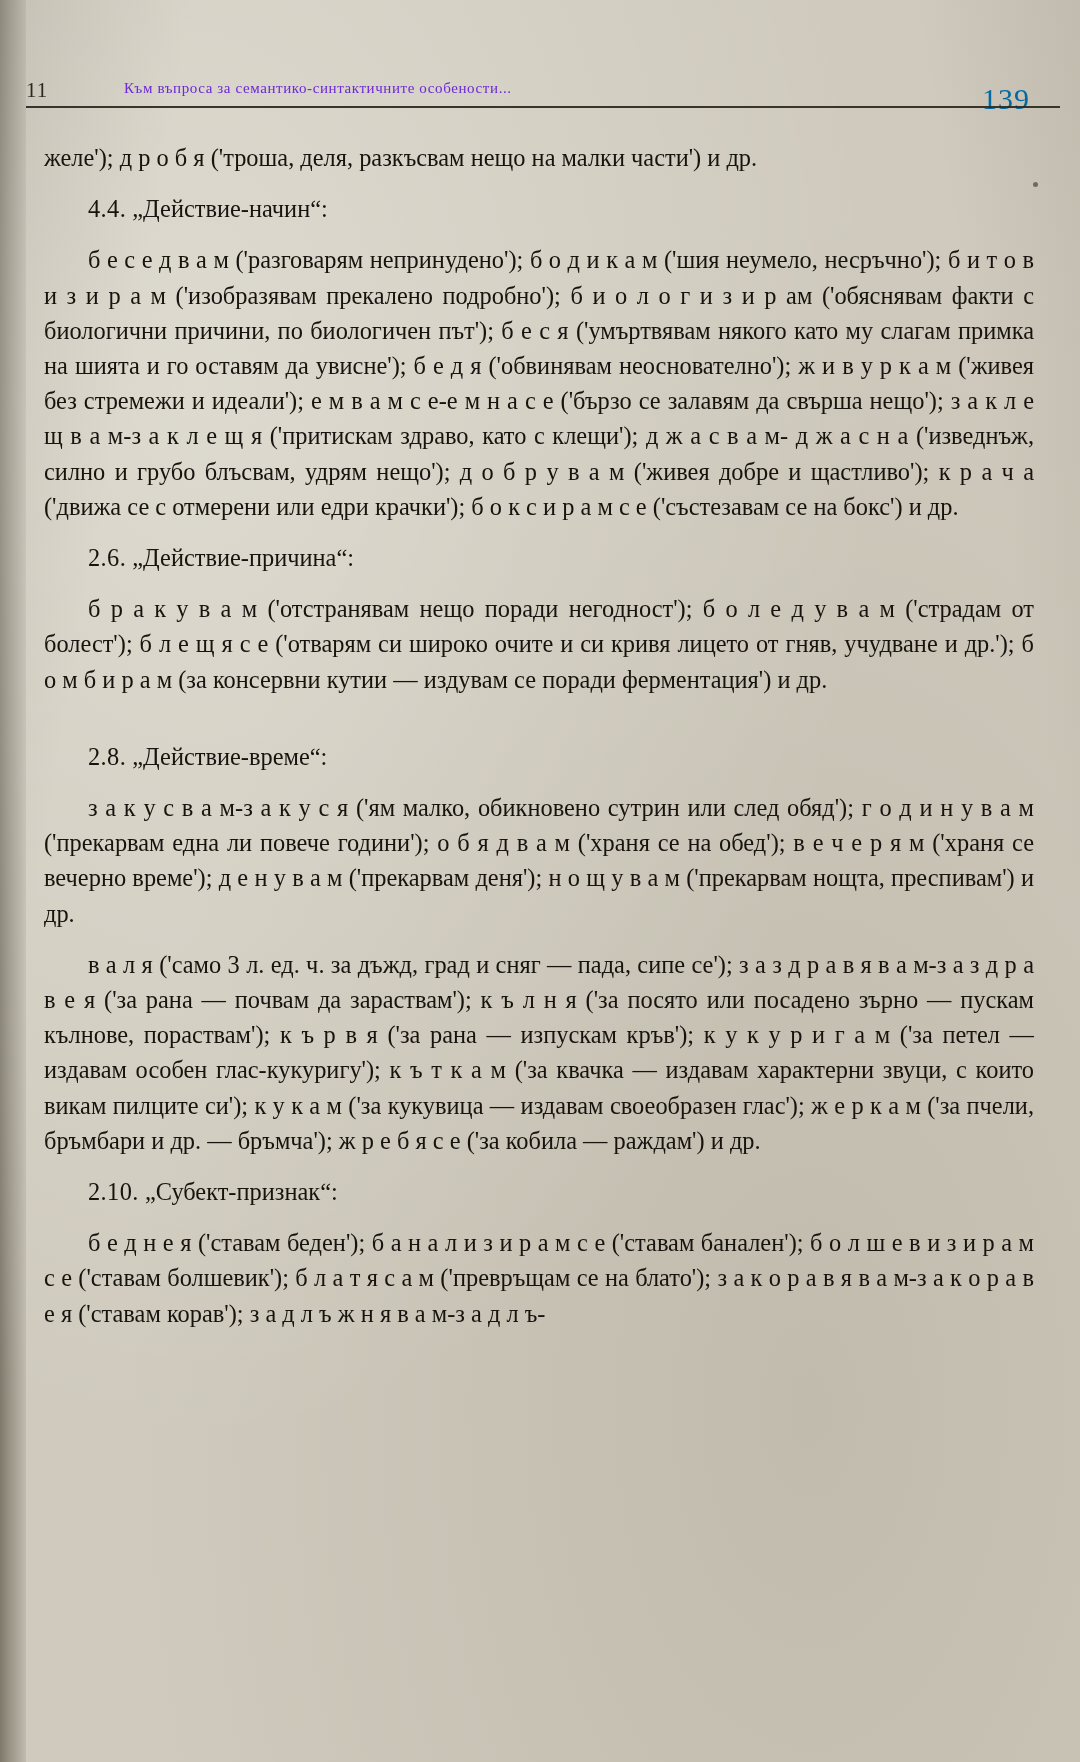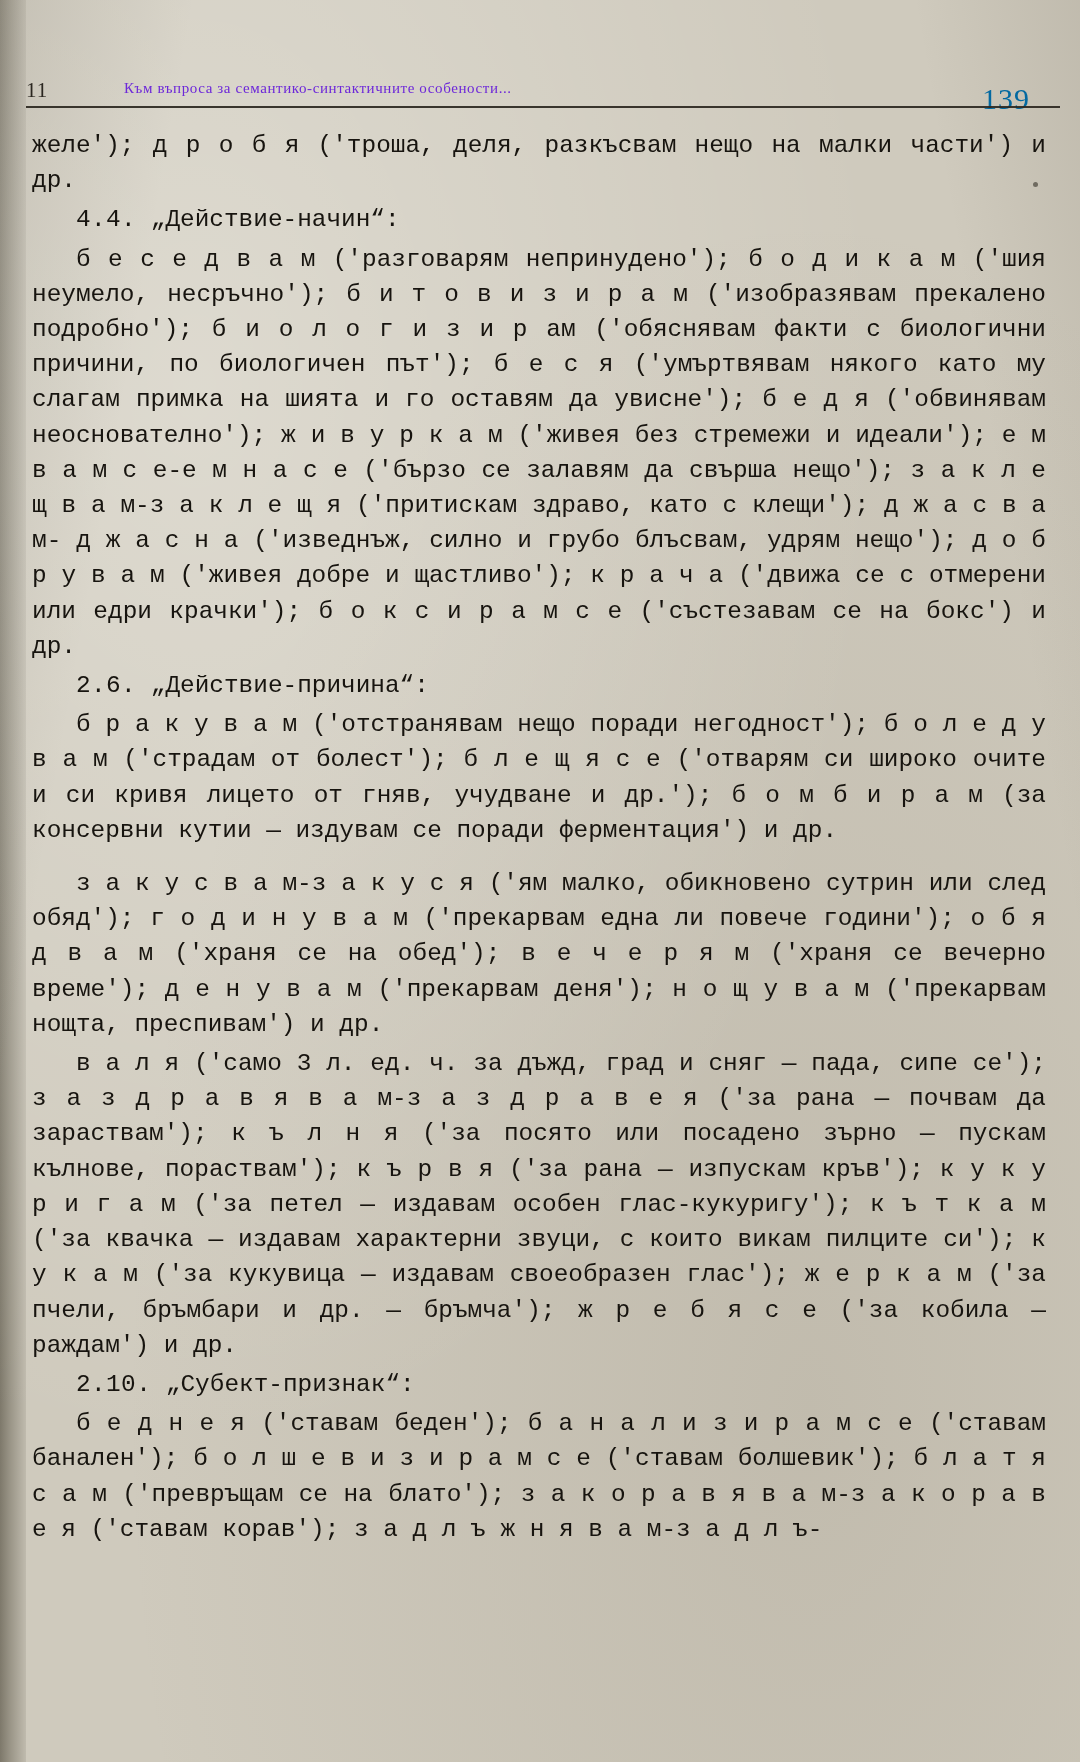--- a/index.html
+++ b/index.html
@@ -94,22 +94,21 @@
     left: 2px;
     right: 30px;
     top: 124px;
     font-size: 24.4px;
     line-height: 35.2px;
     text-align: justify;
     text-justify: inter-word;
     color: #17140f;
   }
   .body p {
-    margin: 4px;
-    font-family: Liberation Mono, monospace;
+    margin: 16px;
   }
   .para-cont { text-indent: 0; }
   .para-ind { text-indent: 44px; }
   .head { text-indent: 44px; }
   .num { letter-spacing: 0.4px; }
   .gap-sm { height: 10px; }
   
   .speck {
     position: absolute;
     right: 42px;
@@ -149,20 +148,24 @@
 
       <p class="head">
         <span class="num">2.6.</span>
         <span>„Действие-причина“:</span>
       </p>
       <p class="para-ind">б р а к у в а м ('отстранявам нещо поради негодност'); б о л е д у в а м ('страдам от болест'); б л е щ я  с е ('отварям си широко очите и си кривя лицето от гняв, учудване и др.'); б о м б и р а м (за консервни кутии — издувам се поради ферментация') и др.</p>
 
 
       <div class="gap-sm"></div>
 
+      <p class="head">
+        <span class="num">2.8.</span>
+        <span>„Действие-време“:</span>
+      </p>
       <p class="para-ind">з а к у с в а м-з а к у с я ('ям малко, обикновено сутрин или след обяд'); г о д и н у в а м ('прекарвам една ли повече години'); о б я д в а м ('храня се на обед'); в е ч е р я м ('храня се вечерно време'); д е н у в а м ('прекарвам деня'); н о щ у в а м ('прекарвам нощта, преспивам') и др.</p>
 
       <p class="para-ind">в а л я ('само 3 л. ед. ч. за дъжд, град и сняг — пада, сипе се'); з а з д р а в я в а м-з а з д р а в е я ('за рана — почвам да зараствам'); к ъ л н я ('за посято или посадено зърно — пускам кълнове, пораствам'); к ъ р в я ('за рана — изпускам кръв'); к у к у р и г а м ('за петел — издавам особен глас-кукуригу'); к ъ т к а м ('за квачка — издавам характерни звуци, с които викам пилците си'); к у к а м ('за кукувица — издавам своеобразен глас'); ж е р к а м ('за пчели, бръмбари и др. — бръмча'); ж р е б я  с е ('за кобила — раждам') и др.</p>
 
       <p class="head">
         <span class="num">2.10.</span>
         <span>„Субект-признак“:</span>
       </p>
       <p class="para-ind">б е д н е я ('ставам беден'); б а н а л и з и р а м  с е ('ставам банален'); б о л ш е в и з и р а м  с е ('ставам болшевик'); б л а т я с а м ('превръщам се на блато'); з а к о р а в я в а м-з а к о р а в е я ('ставам корав'); з а д л ъ ж н я в а м-з а д л ъ-</p>
 

